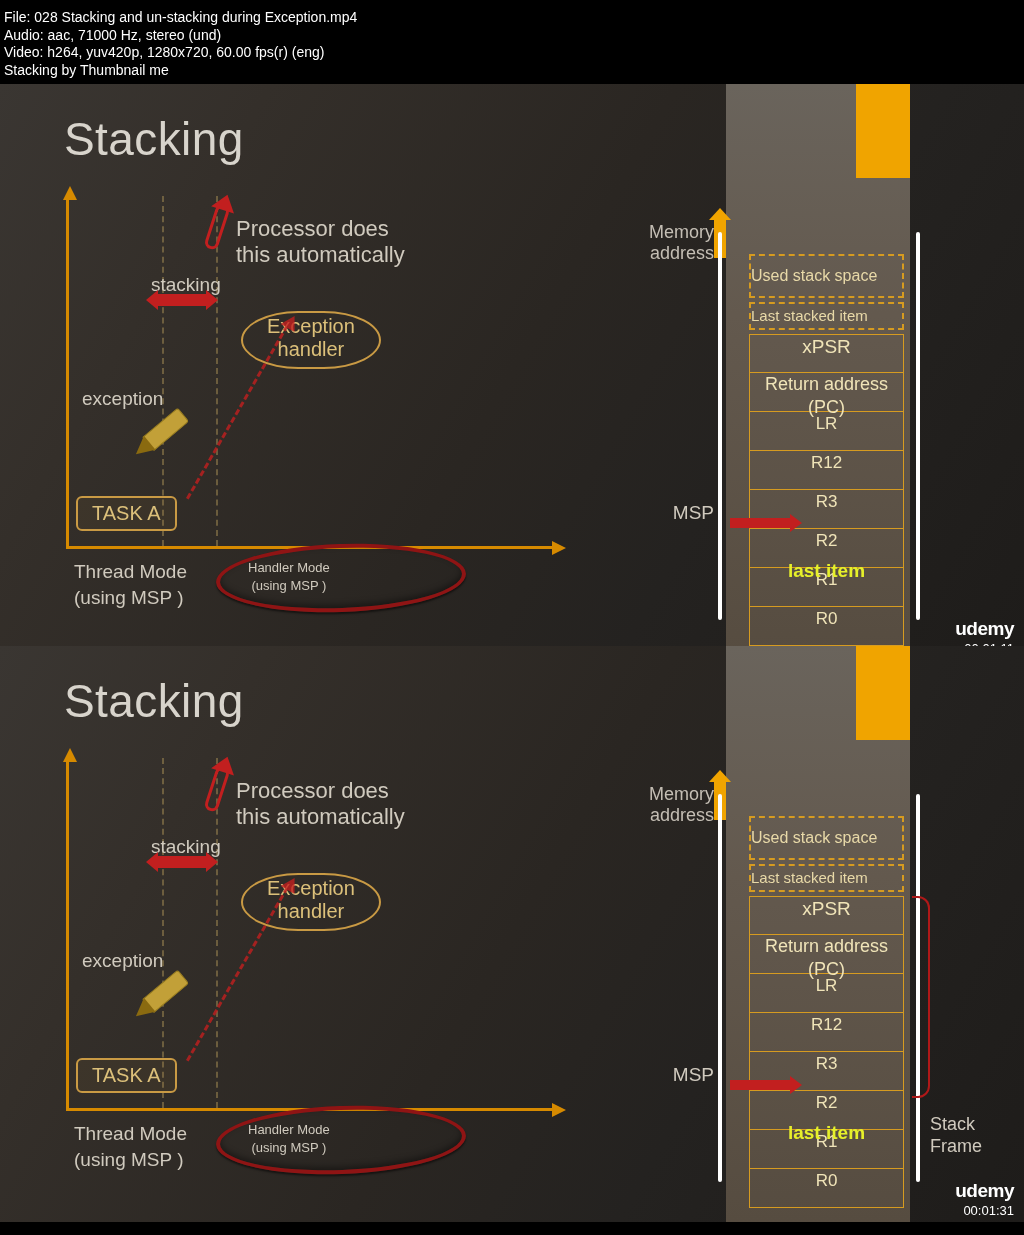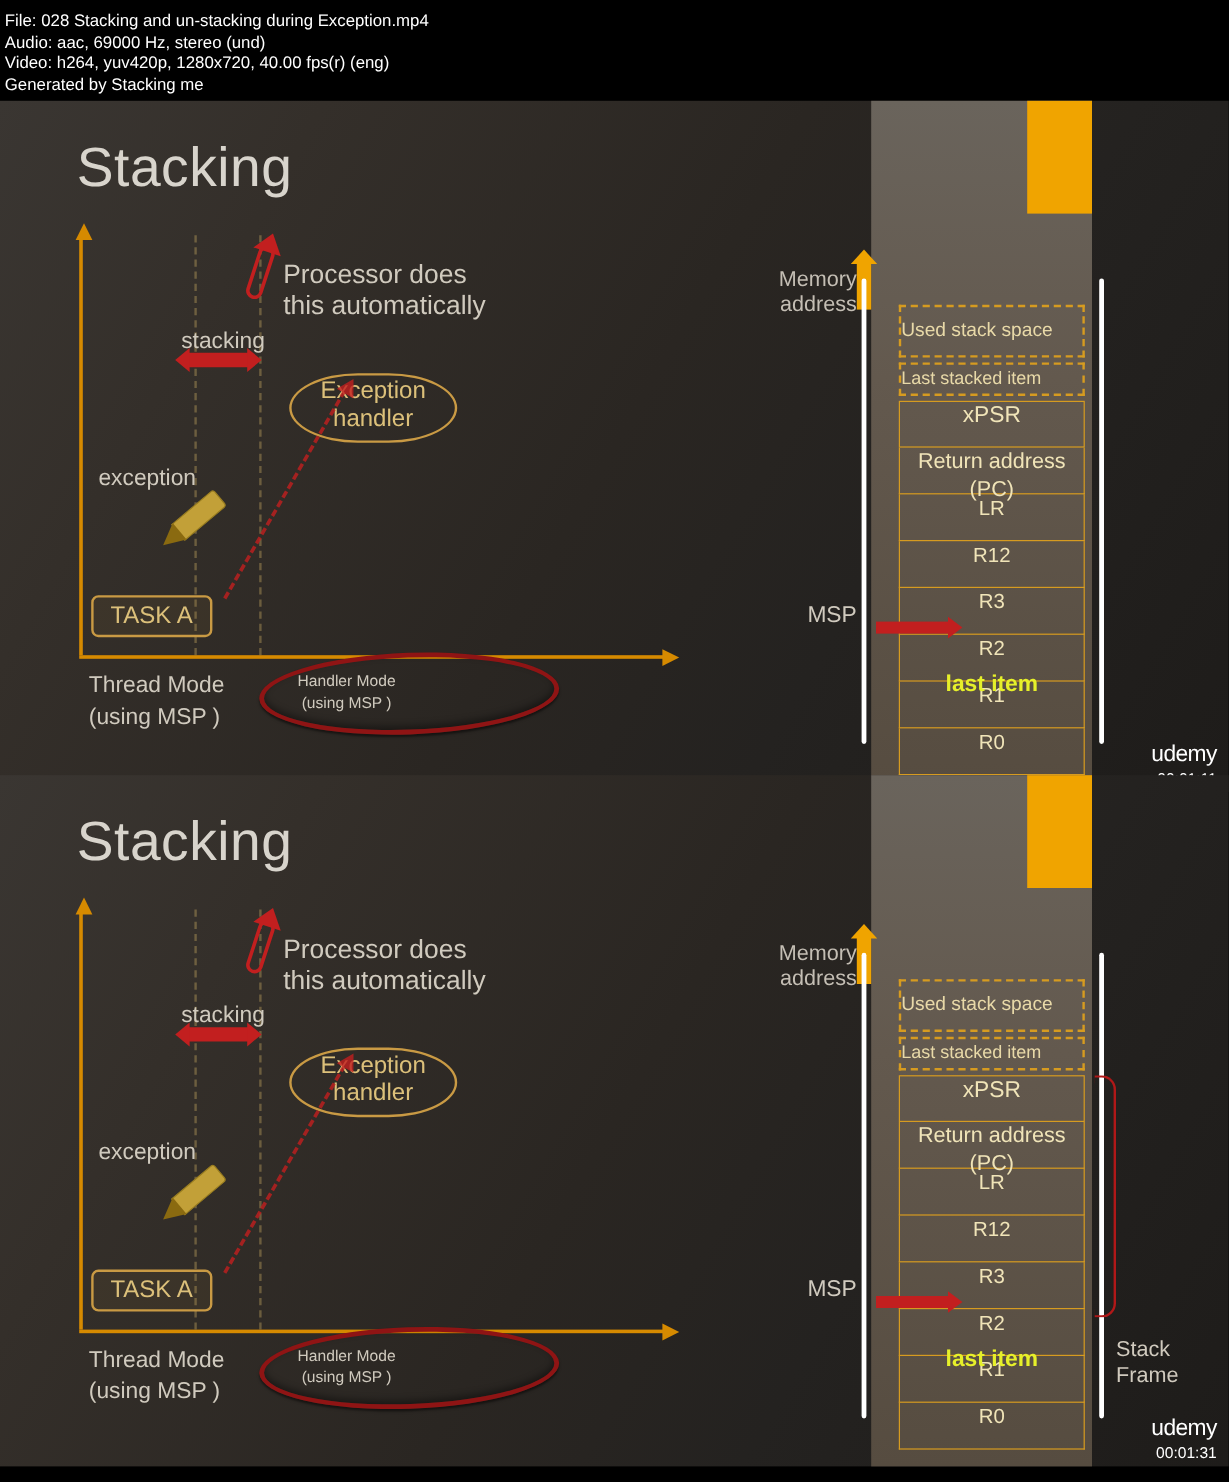--- a/index.html
+++ b/index.html
@@ -164,36 +164,36 @@
 .last-item { position: absolute; right: 120px; top: 476px; width: 155px; text-align: center; font-size: 19px; font-weight: bold; color: #e6f02a; }
 .msp { position: absolute; right: 310px; top: 418px; font-size: 19px; color: #d0cabe; }
 .msparrow {
   position: absolute; right: 232px; top: 434px; width: 62px; height: 10px; background: #c21f1f;
 }
 .msparrow::after {
   content: ""; position: absolute; right: -10px; top: -4px;
   border-top: 9px solid transparent; border-bottom: 9px solid transparent;
   border-left: 12px solid #c21f1f;
 }
-.udemy { position: absolute; right: 10px; bottom: 20px; font-size: 19px; font-weight: 400; color: #fff; letter-spacing: -0.5px; }
+.udemy { position: absolute; right: 10px; bottom: 20px; font-size: 19px; font-weight: 700; color: #fff; letter-spacing: -0.5px; }
 .timestamp { position: absolute; right: 10px; bottom: 4px; font-size: 13px; color: #fff; }
 .stackframe { position: absolute; right: 24px; top: 468px; width: 70px; font-size: 18px; color: #d0cabe; line-height: 1.2; }
 .sfbrace {
   position: absolute; right: 94px; top: 250px; width: 18px; height: 202px;
   border: 2px solid #b01818; border-left: none; border-radius: 0 12px 12px 0;
 }
 </style>
 </head>
 <body>
 
 <div class="header">
   <div>File: 028 Stacking and un-stacking during Exception.mp4</div>
-  <div>Audio: aac, 69000 Hz, stereo (und)</div>
-  <div>Video: h264, yuv420p, 1280x720, 40.00 fps(r) (eng)</div>
-  <div>Generated by Stacking me</div>
+  <div>Audio: aac, 71000 Hz, stereo (und)</div>
+  <div>Video: h264, yuv420p, 1280x720, 60.00 fps(r) (eng)</div>
+  <div>Stacking by Thumbnail me</div>
 </div>
 
 <div class="frame frame1">
   <div class="memcol"></div>
   <div class="tab"></div>
   <div class="title">Stacking</div>
 
   <div class="graph">
     <div class="yaxis"></div>
     <div class="xaxis"></div>

